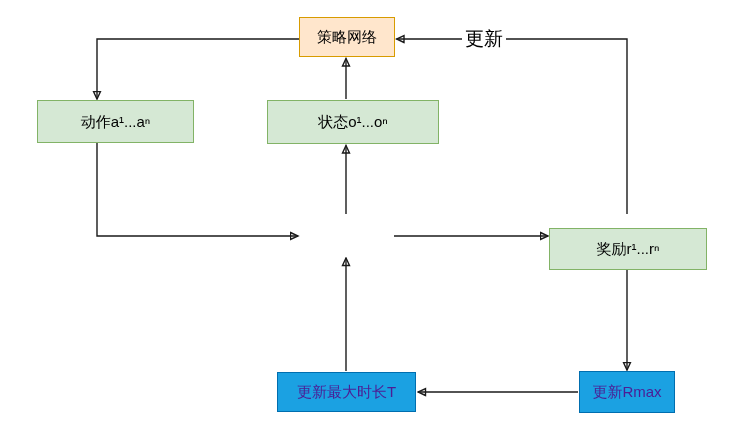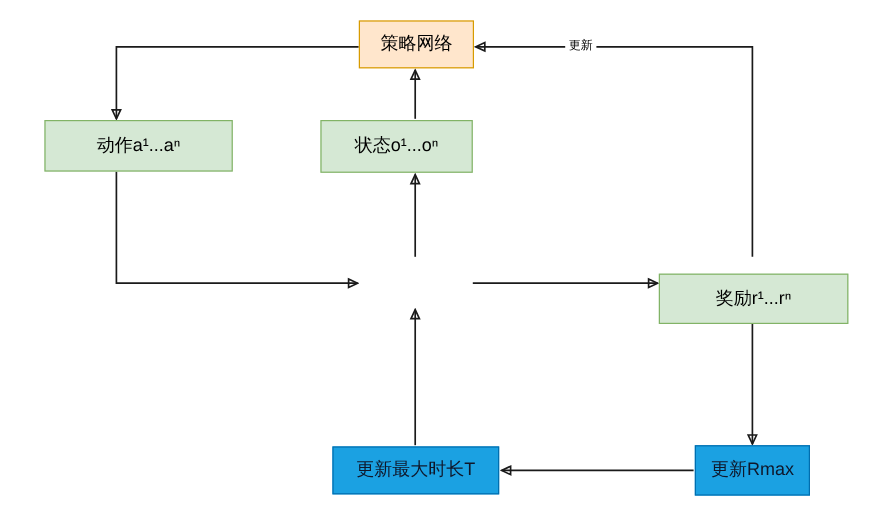--- a/index.html
+++ b/index.html
@@ -39,21 +39,21 @@
     text-align: center;
     white-space: nowrap;
   }
   .node-environment {
     border-width: 1.5px;
   }
   .edge-label {
     position: absolute;
     background: #ffffff;
     padding: 0 3px;
-    font-size: 10px;
+    font-size: 19px;
     line-height: 16px;
     color: #000000;
     transform: translateX(-50%);
   }
 </style>
 </head>
 <body>
 
 <div class="canvas">
 
@@ -75,32 +75,32 @@
   </svg>
 
   <div class="node" style="left: 299px; top: 17px; width: 96px; height: 40px; background: rgb(255, 230, 204); border-color: rgb(215, 155, 0); color: rgb(0, 0, 0);">
     <span>策略网络</span>
   </div>
 
   <div class="node" style="left: 37px; top: 100px; width: 157px; height: 43px; background: rgb(213, 232, 212); border-color: rgb(130, 179, 102); color: rgb(0, 0, 0);">
     <span>动作a¹...aⁿ</span>
   </div>
 
-  <div class="node" style="left: 267px; top: 100px; width: 127px; height: 44px; background: rgb(213, 232, 212); border-color: rgb(130, 179, 102); color: rgb(0, 0, 0);">
+  <div class="node" style="left: 267px; top: 100px; width: 172px; height: 44px; background: rgb(213, 232, 212); border-color: rgb(130, 179, 102); color: rgb(0, 0, 0);">
     <span>状态o¹...oⁿ</span>
   </div>
 
 
   <div class="node" style="left: 549px; top: 228px; width: 158px; height: 42px; background: rgb(213, 232, 212); border-color: rgb(130, 179, 102); color: rgb(0, 0, 0);">
     <span>奖励r¹...rⁿ</span>
   </div>
 
-  <div class="node" style="left: 277px; top: 372px; width: 139px; height: 40px; background: rgb(27, 161, 226); border-color: rgb(0, 110, 175); color: #0f172a;">
+  <div class="node" style="left: 277px; top: 372px; width: 139px; height: 40px; background: rgb(27, 161, 226); border-color: rgb(0, 110, 175); color: #4c1d95;">
     <span>更新最大时长T</span>
   </div>
 
-  <div class="node" style="left: 579px; top: 371px; width: 96px; height: 42px; background: rgb(27, 161, 226); border-color: rgb(0, 110, 175); color: #0f172a;">
+  <div class="node" style="left: 579px; top: 371px; width: 96px; height: 42px; background: rgb(27, 161, 226); border-color: rgb(0, 110, 175); color: #4c1d95;">
     <span>更新Rmax</span>
   </div>
 
   <span class="edge-label" style="left:484px; top:31px;">更新</span>
 
 </div>
 
 </body></html>

